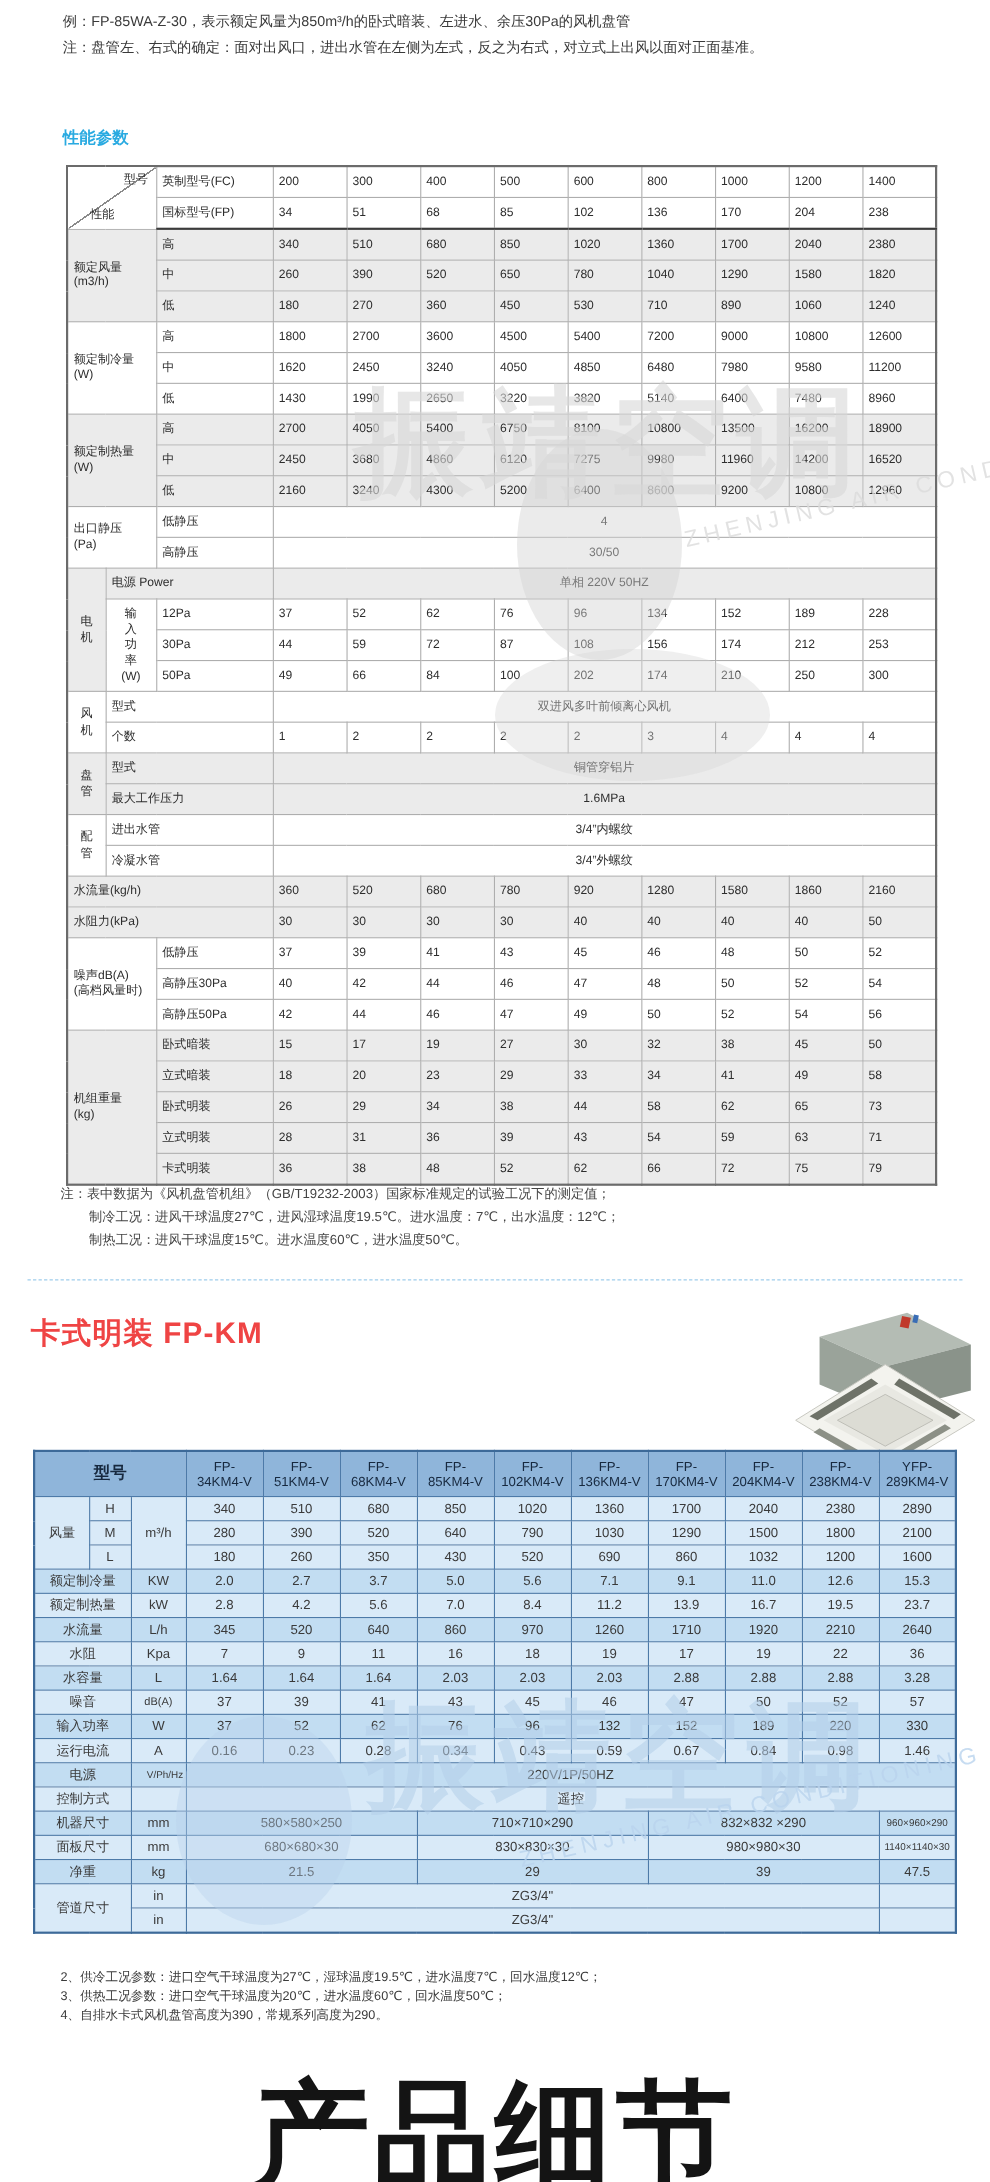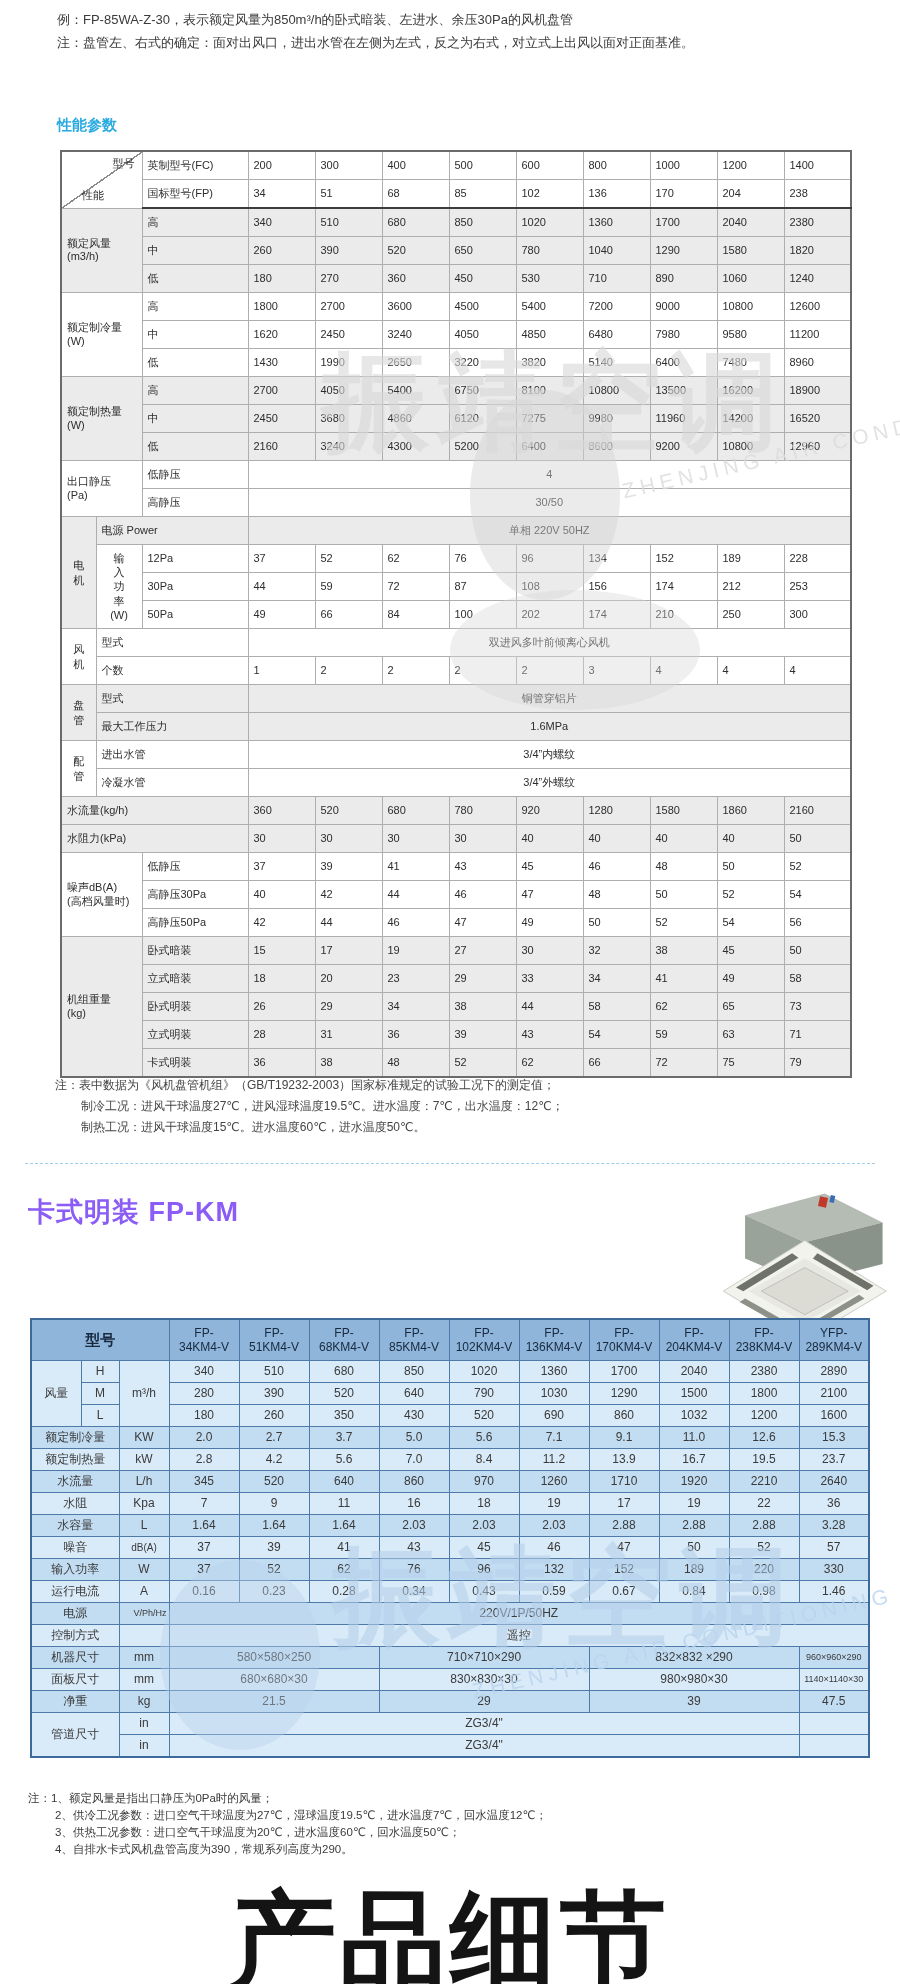--- a/index.html
+++ b/index.html
@@ -24,21 +24,21 @@
   .t1 td.diag::before{content:"";position:absolute;inset:0;
      background:linear-gradient(to bottom right,transparent 49.2%,#8a8a8a 49.2%,#8a8a8a 50.8%,transparent 50.8%);}
   .d1{position:absolute;top:5px;right:7px;}
   .d2{position:absolute;bottom:5px;left:20px;}
   
   .mid-notes{left:55px;top:1075px;font-size:12px;line-height:21px;color:#444;}
   .mid-notes .ind{padding-left:26px;}
   
   .divider{left:25px;top:1163px;width:850px;border-top:1px dashed #9fcdec;height:0;}
   
-  .h-blue{left:28px;top:1194px;font-size:27px;font-weight:bold;color:#8b5cf6;letter-spacing:1px;}
+  .h-blue{left:28px;top:1194px;font-size:27px;font-weight:bold;color:#ef4444;letter-spacing:1px;}
   
   .prod{left:698px;top:1178px;}
   
   .t2{left:30px;top:1318px;width:840px;font-size:12px;color:#3a3a3a;border:2px solid #3d6a99;}
   .t2 td{border:1px solid #4d7aa8;height:21px;text-align:center;white-space:pre-line;line-height:1.2;padding:0 2px;overflow:hidden;}
   .t2 tr.hd td{background:#8fb5da;height:40px;color:#17293f;}
   .t2 tr.lt td{background:#d9eaf8;}
   .t2 tr.dk td{background:#c2ddf2;}
   .t2 td.hl{font-size:15px;font-weight:bold;}
   .t2 td.sm{font-size:9px;background:#edf5fc;}
@@ -724,19 +724,18 @@
     </tbody>
 </table>
 
 <div class="wm" style="left:160px;top:1560px;">
   <div class="blob" style="width:160px;height:190px;background:#b9d3ec;opacity:.4;"></div>
 </div>
 <div class="wm wm-big wm2-big" style="left:300px;top:1525px;">振靖空调</div>
 <div class="wm wm-sub wm2-sub" style="left:470px;top:1680px;">ZHENJING AIR CONDITIONING</div>
 
 <div class="abs bottom-notes">
-  <div>注：1、额定风量是指出口静压为0Pa时的风量；</div>
   <div class="ind">2、供冷工况参数：进口空气干球温度为27℃，湿球温度19.5℃，进水温度7℃，回水温度12℃；</div>
   <div class="ind">3、供热工况参数：进口空气干球温度为20℃，进水温度60℃，回水温度50℃；</div>
   <div class="ind">4、自排水卡式风机盘管高度为390，常规系列高度为290。</div>
 </div>
 
 <div class="abs footer-title">产品细节</div>
 
 </body></html>

